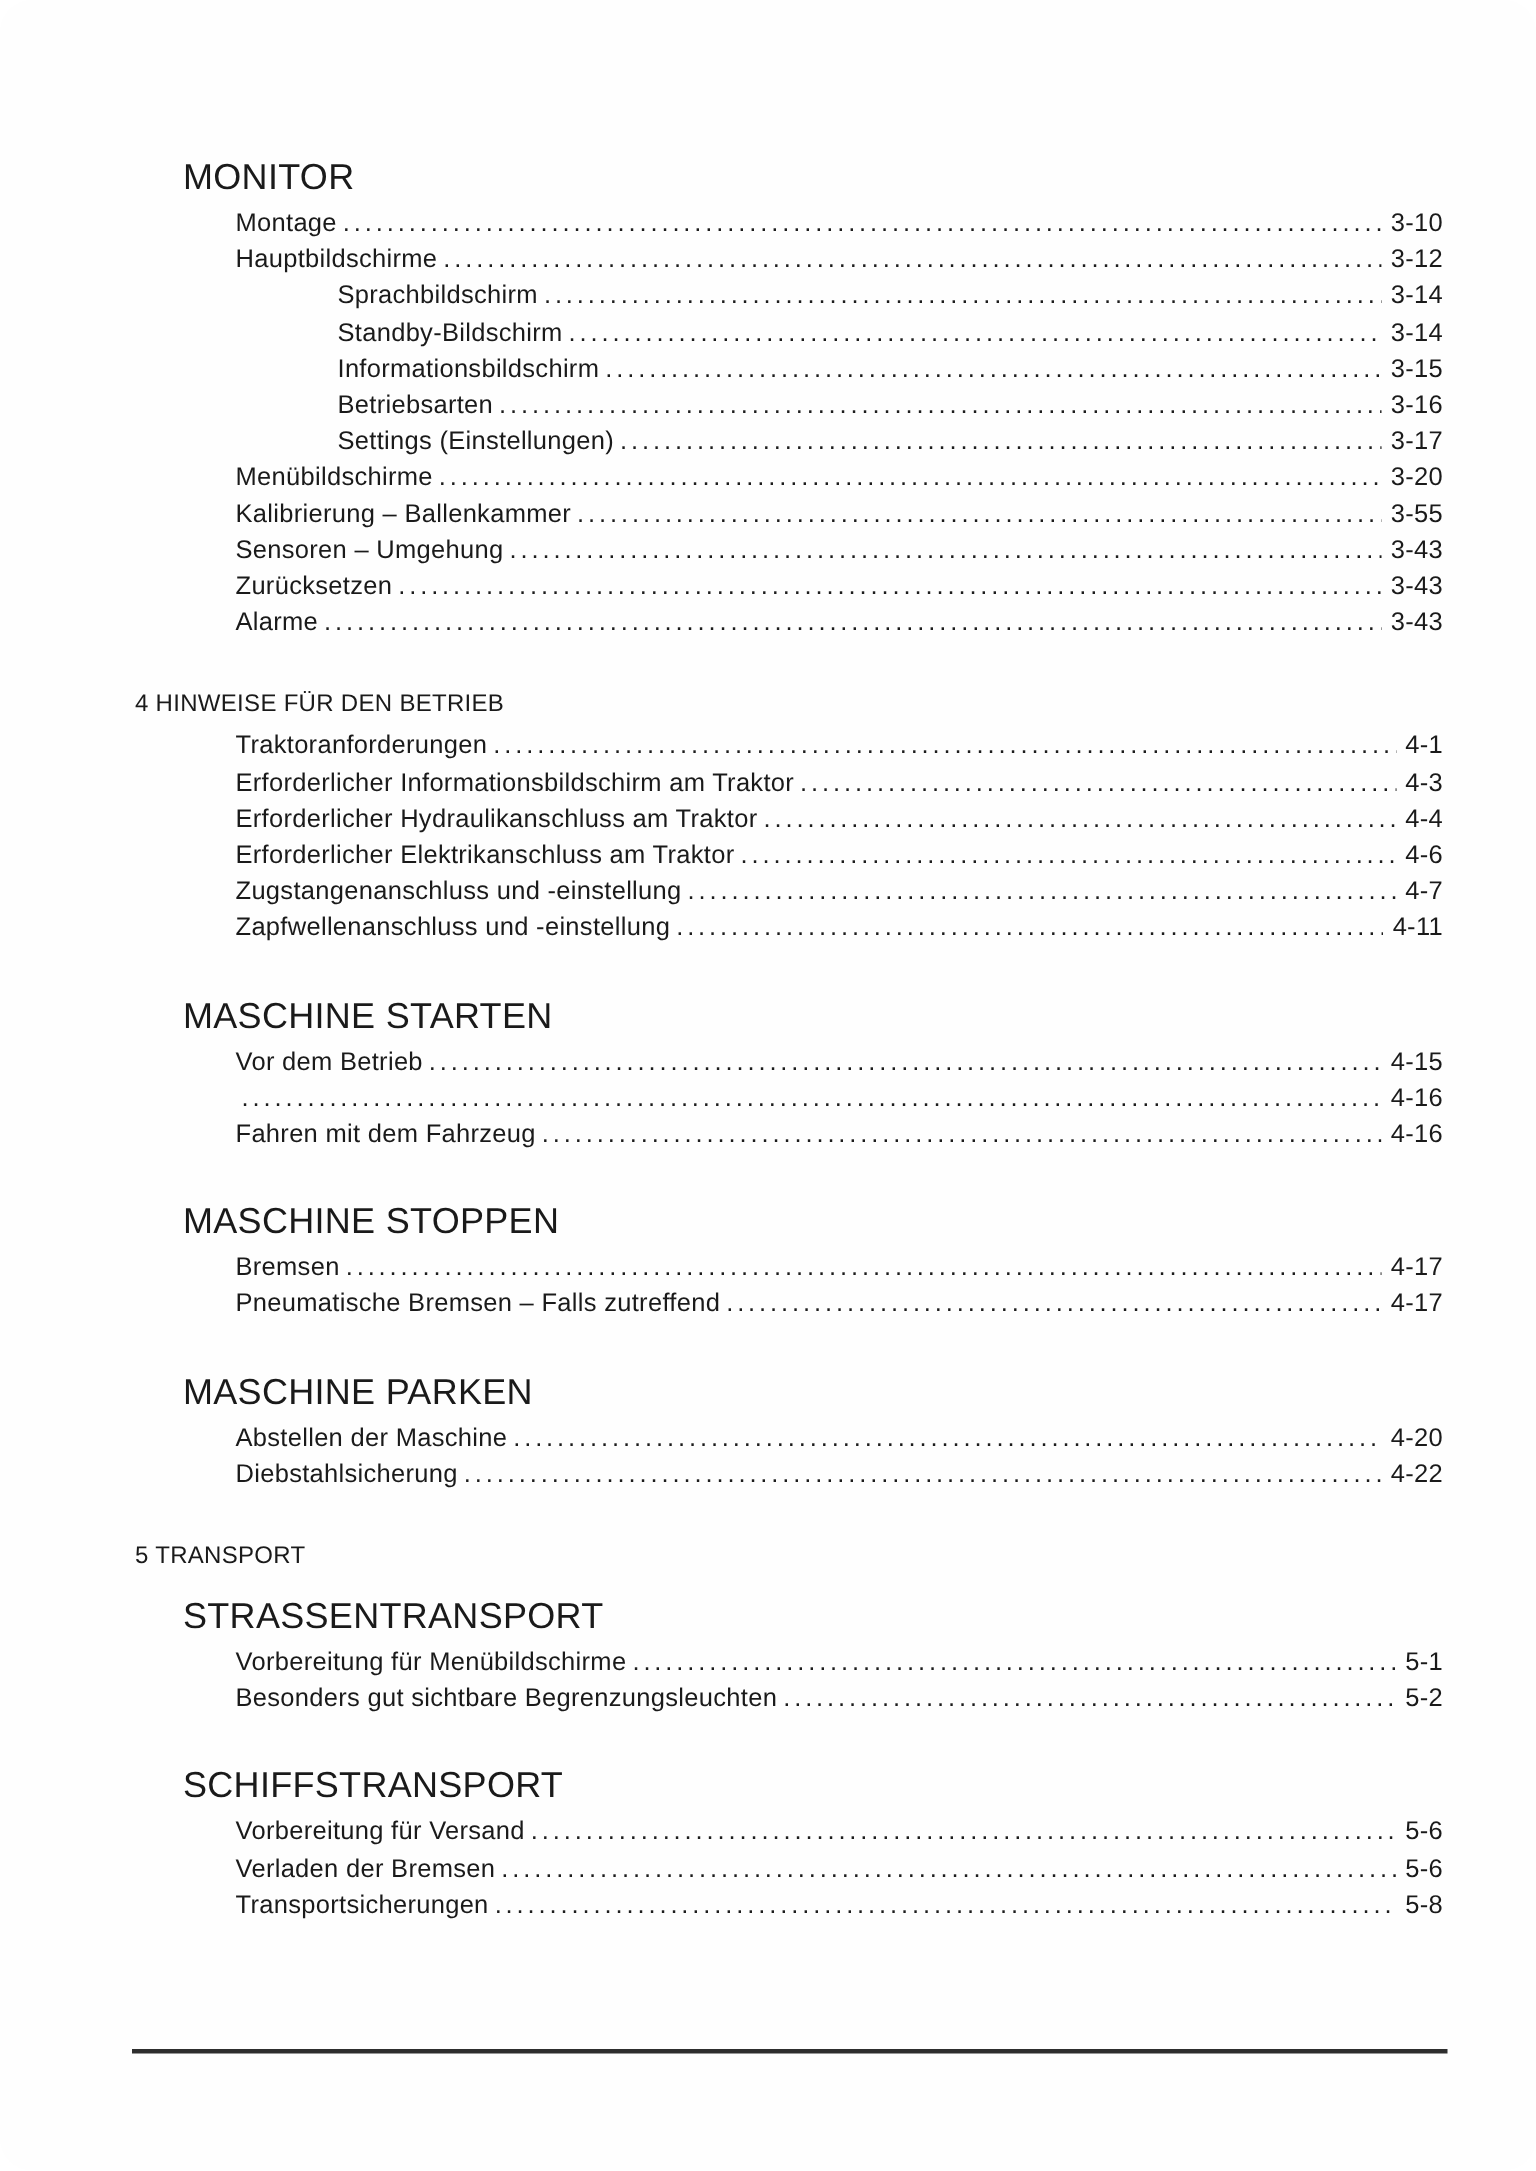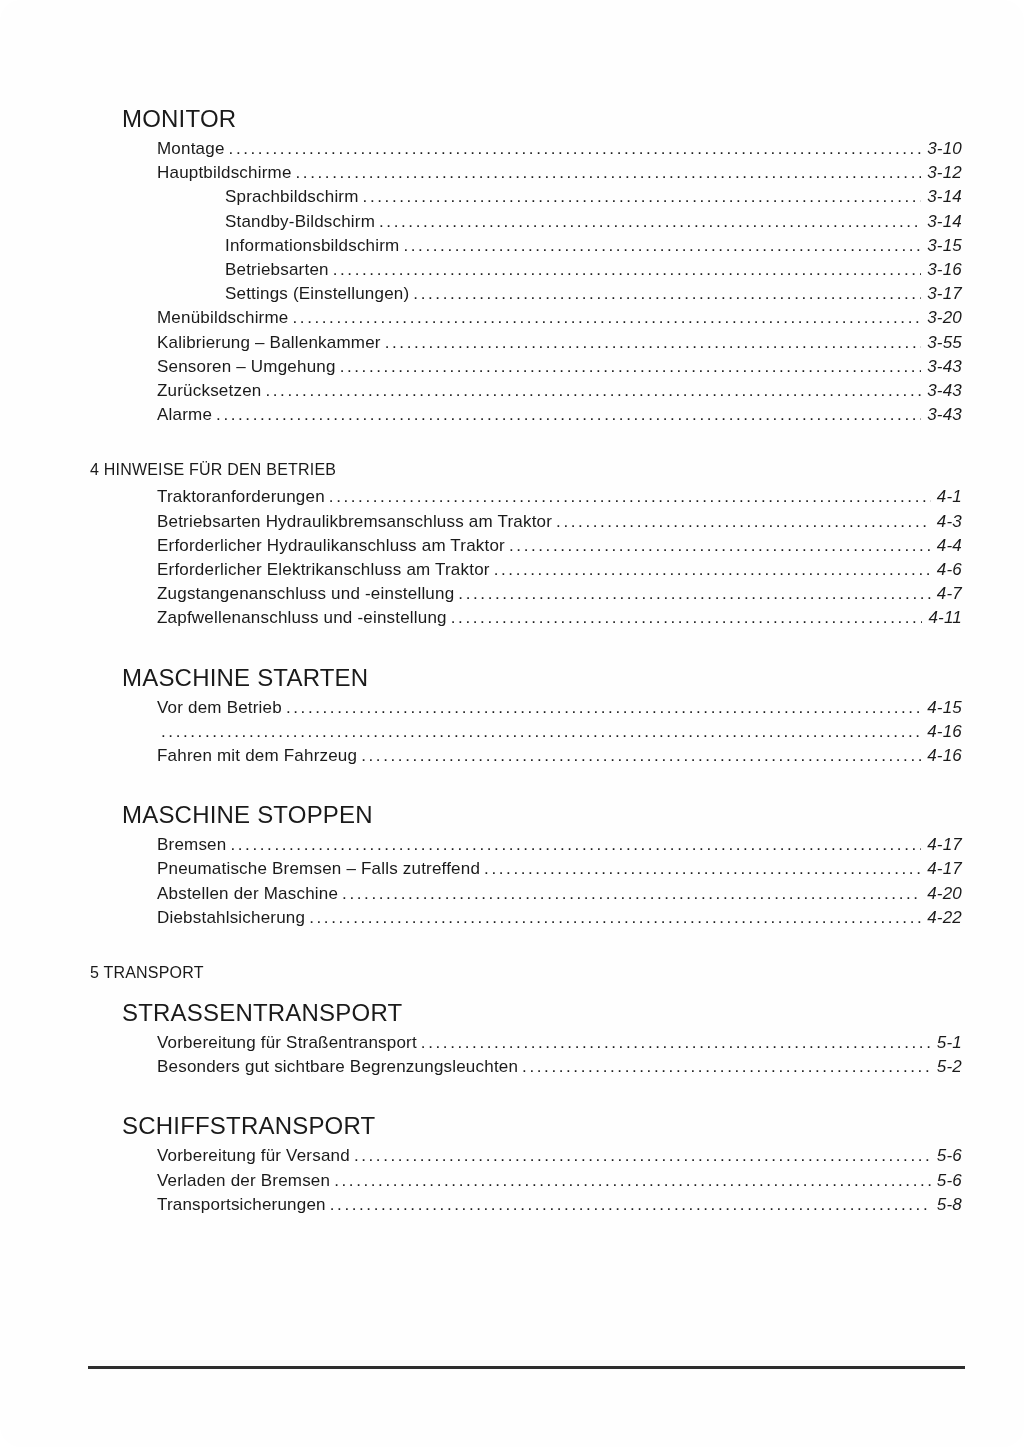--- a/index.html
+++ b/index.html
@@ -50,21 +50,21 @@
   .entry.lvl2 { margin-left: 225px; }
   .label { white-space: nowrap; }
   .dots {
     flex: 1 1 auto;
     overflow: hidden;
     white-space: nowrap;
     letter-spacing: 2.6px;
     margin: 0 6px 0 4px;
     color: #1c1c1c;
   }
-  .pagenum { white-space: nowrap; font-style: italic; }
+  .pagenum { white-space: nowrap; }
 
   .footer-rule {
     position: absolute;
     left: 88px; top: 1366px;
     width: 877px; height: 3px;
     background: #2e2e2e;
     border: 0; margin: 0; padding: 0;
   }
 </style>
 </head>
@@ -133,21 +133,21 @@
         <span class="dots">..........................................................................................................................................................................</span>
         <span class="pagenum">3-43</span>
       </div>
       <div class="chapter">4 HINWEISE FÜR DEN BETRIEB</div>
       <div class="entry lvl1">
         <span class="label">Traktoranforderungen</span>
         <span class="dots">..........................................................................................................................................................................</span>
         <span class="pagenum">4-1</span>
       </div>
       <div class="entry lvl1">
-        <span class="label">Betriebsarten Hydraulikbremsanschluss am Traktor</span>
+        <span class="label">Erforderlicher Informationsbildschirm am Traktor</span>
         <span class="dots">..........................................................................................................................................................................</span>
         <span class="pagenum">4-3</span>
       </div>
       <div class="entry lvl1">
         <span class="label">Erforderlicher Hydraulikanschluss am Traktor</span>
         <span class="dots">..........................................................................................................................................................................</span>
         <span class="pagenum">4-4</span>
       </div>
       <div class="entry lvl1">
         <span class="label">Erforderlicher Elektrikanschluss am Traktor</span>
@@ -183,34 +183,35 @@
       <div class="entry lvl1">
         <span class="label">Bremsen</span>
         <span class="dots">..........................................................................................................................................................................</span>
         <span class="pagenum">4-17</span>
       </div>
       <div class="entry lvl1">
         <span class="label">Pneumatische Bremsen – Falls zutreffend</span>
         <span class="dots">..........................................................................................................................................................................</span>
         <span class="pagenum">4-17</span>
       </div>
+      <div class="section">MASCHINE PARKEN</div>
       <div class="entry lvl1">
         <span class="label">Abstellen der Maschine</span>
         <span class="dots">..........................................................................................................................................................................</span>
         <span class="pagenum">4-20</span>
       </div>
       <div class="entry lvl1">
         <span class="label">Diebstahlsicherung</span>
         <span class="dots">..........................................................................................................................................................................</span>
         <span class="pagenum">4-22</span>
       </div>
       <div class="chapter">5 TRANSPORT</div>
       <div class="section">STRASSENTRANSPORT</div>
       <div class="entry lvl1">
-        <span class="label">Vorbereitung für Straßentransport</span>
+        <span class="label">Vorbereitung für Menübildschirme</span>
         <span class="dots">..........................................................................................................................................................................</span>
         <span class="pagenum">5-1</span>
       </div>
       <div class="entry lvl1">
         <span class="label">Besonders gut sichtbare Begrenzungsleuchten</span>
         <span class="dots">..........................................................................................................................................................................</span>
         <span class="pagenum">5-2</span>
       </div>
       <div class="section">SCHIFFSTRANSPORT</div>
       <div class="entry lvl1">

